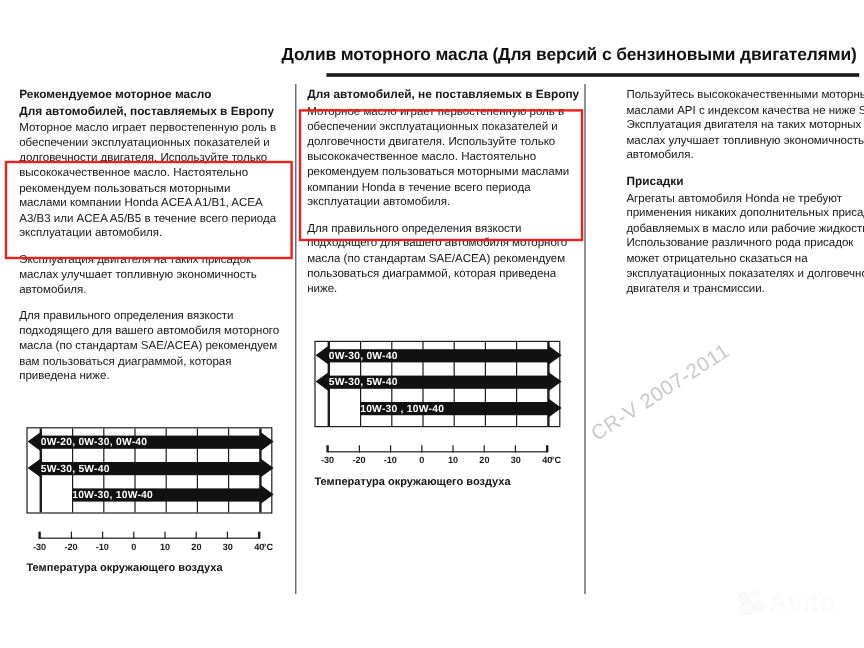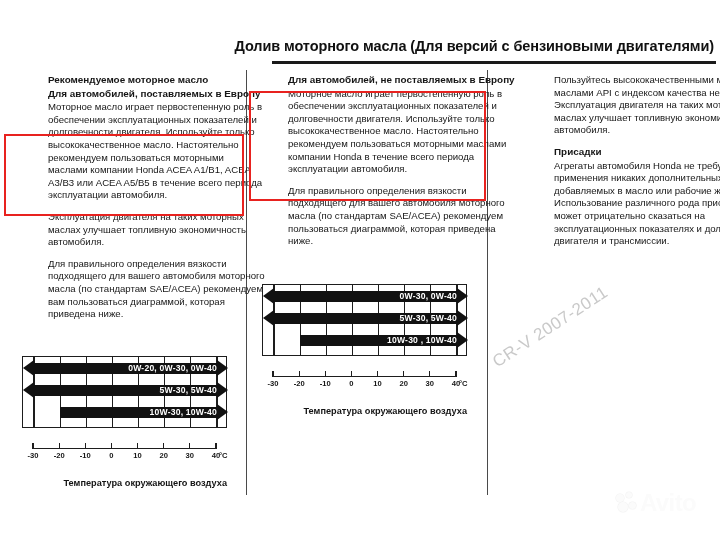--- a/index.html
+++ b/index.html
@@ -55,21 +55,20 @@
   .col-divider.d1 { left: 246px; height: 425px; }
   .col-divider.d2 { left: 487px; height: 425px; }
 
   
   .col {
     position: absolute;
     top: 74px;
     font-size: 9.6px;
     line-height: 12.6px;
     color: #161616;
-    margin-left: 32px;
   }
   .col.left   { left: 16px;  width: 218px; }
   .col.mid    { left: 256px; width: 222px; }
   .col.right  { left: 522px; width: 216px; }
 
   .sec-title {
     font-weight: bold;
     font-size: 9.9px;
     line-height: 12.6px;
     margin: 0 0 1px 0;
@@ -126,21 +125,21 @@
     align-items: center;
     z-index: 3;
   }
   .bar-body {
     position: relative;
     height: 11px;
     background: #111111;
     flex: 1 1 auto;
     display: flex;
     align-items: center;
-    justify-content: flex-end;
+    justify-content: flex-start;
   }
   .bar-label {
     color: #ffffff;
     font-size: 8.6px;
     font-weight: bold;
     letter-spacing: 0.2px;
     white-space: nowrap;
     position: relative;
     z-index: 4;
   }
@@ -193,24 +192,24 @@
   .axis-unit {
     position: absolute;
     top: 8px;
     font-size: 7.6px;
     font-weight: bold;
     color: #161616;
     white-space: nowrap;
   }
   .chart-caption {
     width: 205px;
-    text-align: right;
+    text-align: left;
     font-size: 9.2px;
     font-weight: bold;
-    margin-top: 15px;
+    margin-top: 5px;
     color: #141414;
     white-space: nowrap;
   }
 
   
   .watermark-model {
     position: absolute;
     left: 500px;
     top: 352px;
     font-size: 17px;
@@ -267,21 +266,21 @@
     <div class="header-rule"></div>
   </div>
 
   <div class="col-divider d1"></div>
   <div class="col-divider d2"></div>
 
   <div class="col left">
     <div class="sec-title">Рекомендуемое моторное масло</div>
     <div class="sec-subtitle">Для автомобилей, поставляемых в Европу</div>
     <p class="body">Моторное масло играет первостепенную роль в обеспечении эксплуатационных показателей и долговечности двигателя.  Используйте только высококачественное масло. Настоятельно рекомендуем пользоваться моторными маслами компании Honda ACEA A1/B1, ACEA A3/B3 или ACEA A5/B5 в течение всего периода эксплуатации автомобиля.</p>
-    <p class="body">Эксплуатация двигателя на таких моторных маслах улучшает топливную экономичность автомобиля.</p>
+    <p class="body">Эксплуатация двигателя на таких присадок маслах улучшает топливную экономичность автомобиля.</p>
     <p class="body">Для правильного определения вязкости подходящего для вашего автомобиля моторного масла (по стандартам SAE/ACEA) рекомендуем вам пользоваться диаграммой, которая приведена ниже.</p>
   </div>
 
   <div class="col mid">
     <div class="sec-subtitle">Для автомобилей, не поставляемых в Европу</div>
     <p class="body">Моторное масло играет первостепенную роль в обеспечении эксплуатационных показателей и долговечности двигателя.  Используйте только высококачественное масло. Настоятельно рекомендуем пользоваться моторными маслами компании Honda в течение всего периода эксплуатации автомобиля.</p>
     <p class="body">Для правильного определения вязкости подходящего для вашего автомобиля моторного масла (по стандартам SAE/ACEA) рекомендуем пользоваться диаграммой, которая приведена ниже.</p>
   </div>
 
   <div class="col right">

